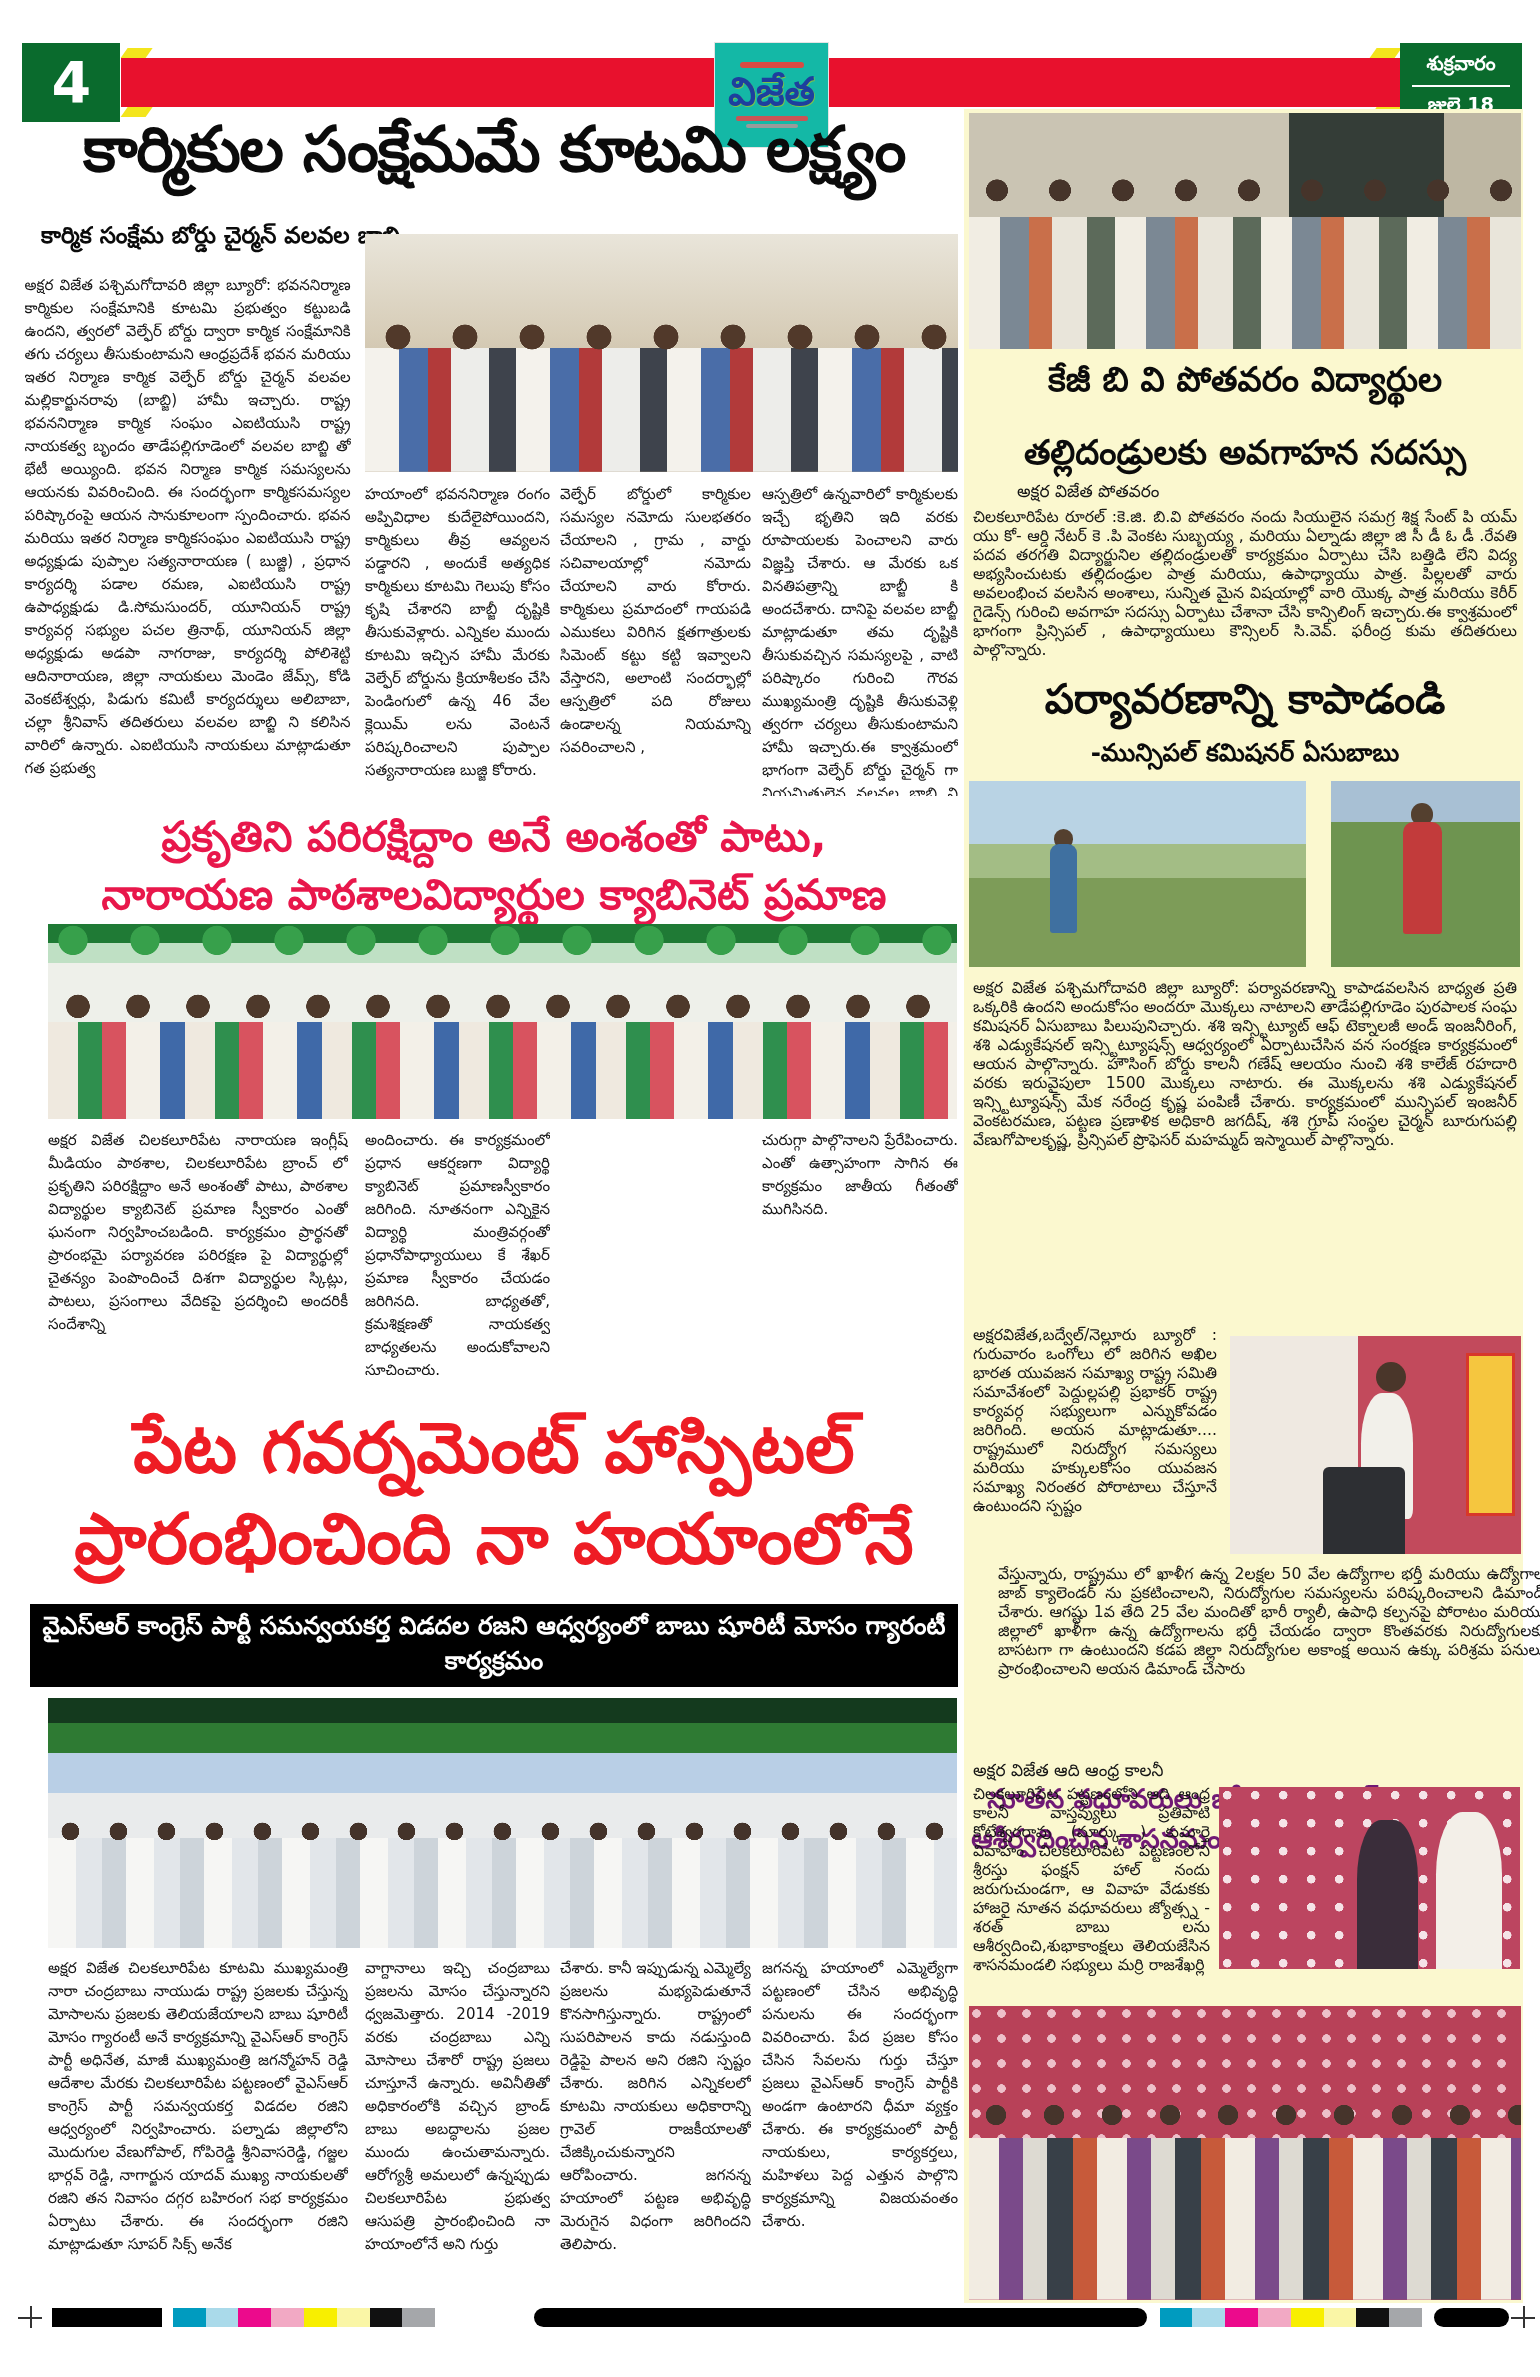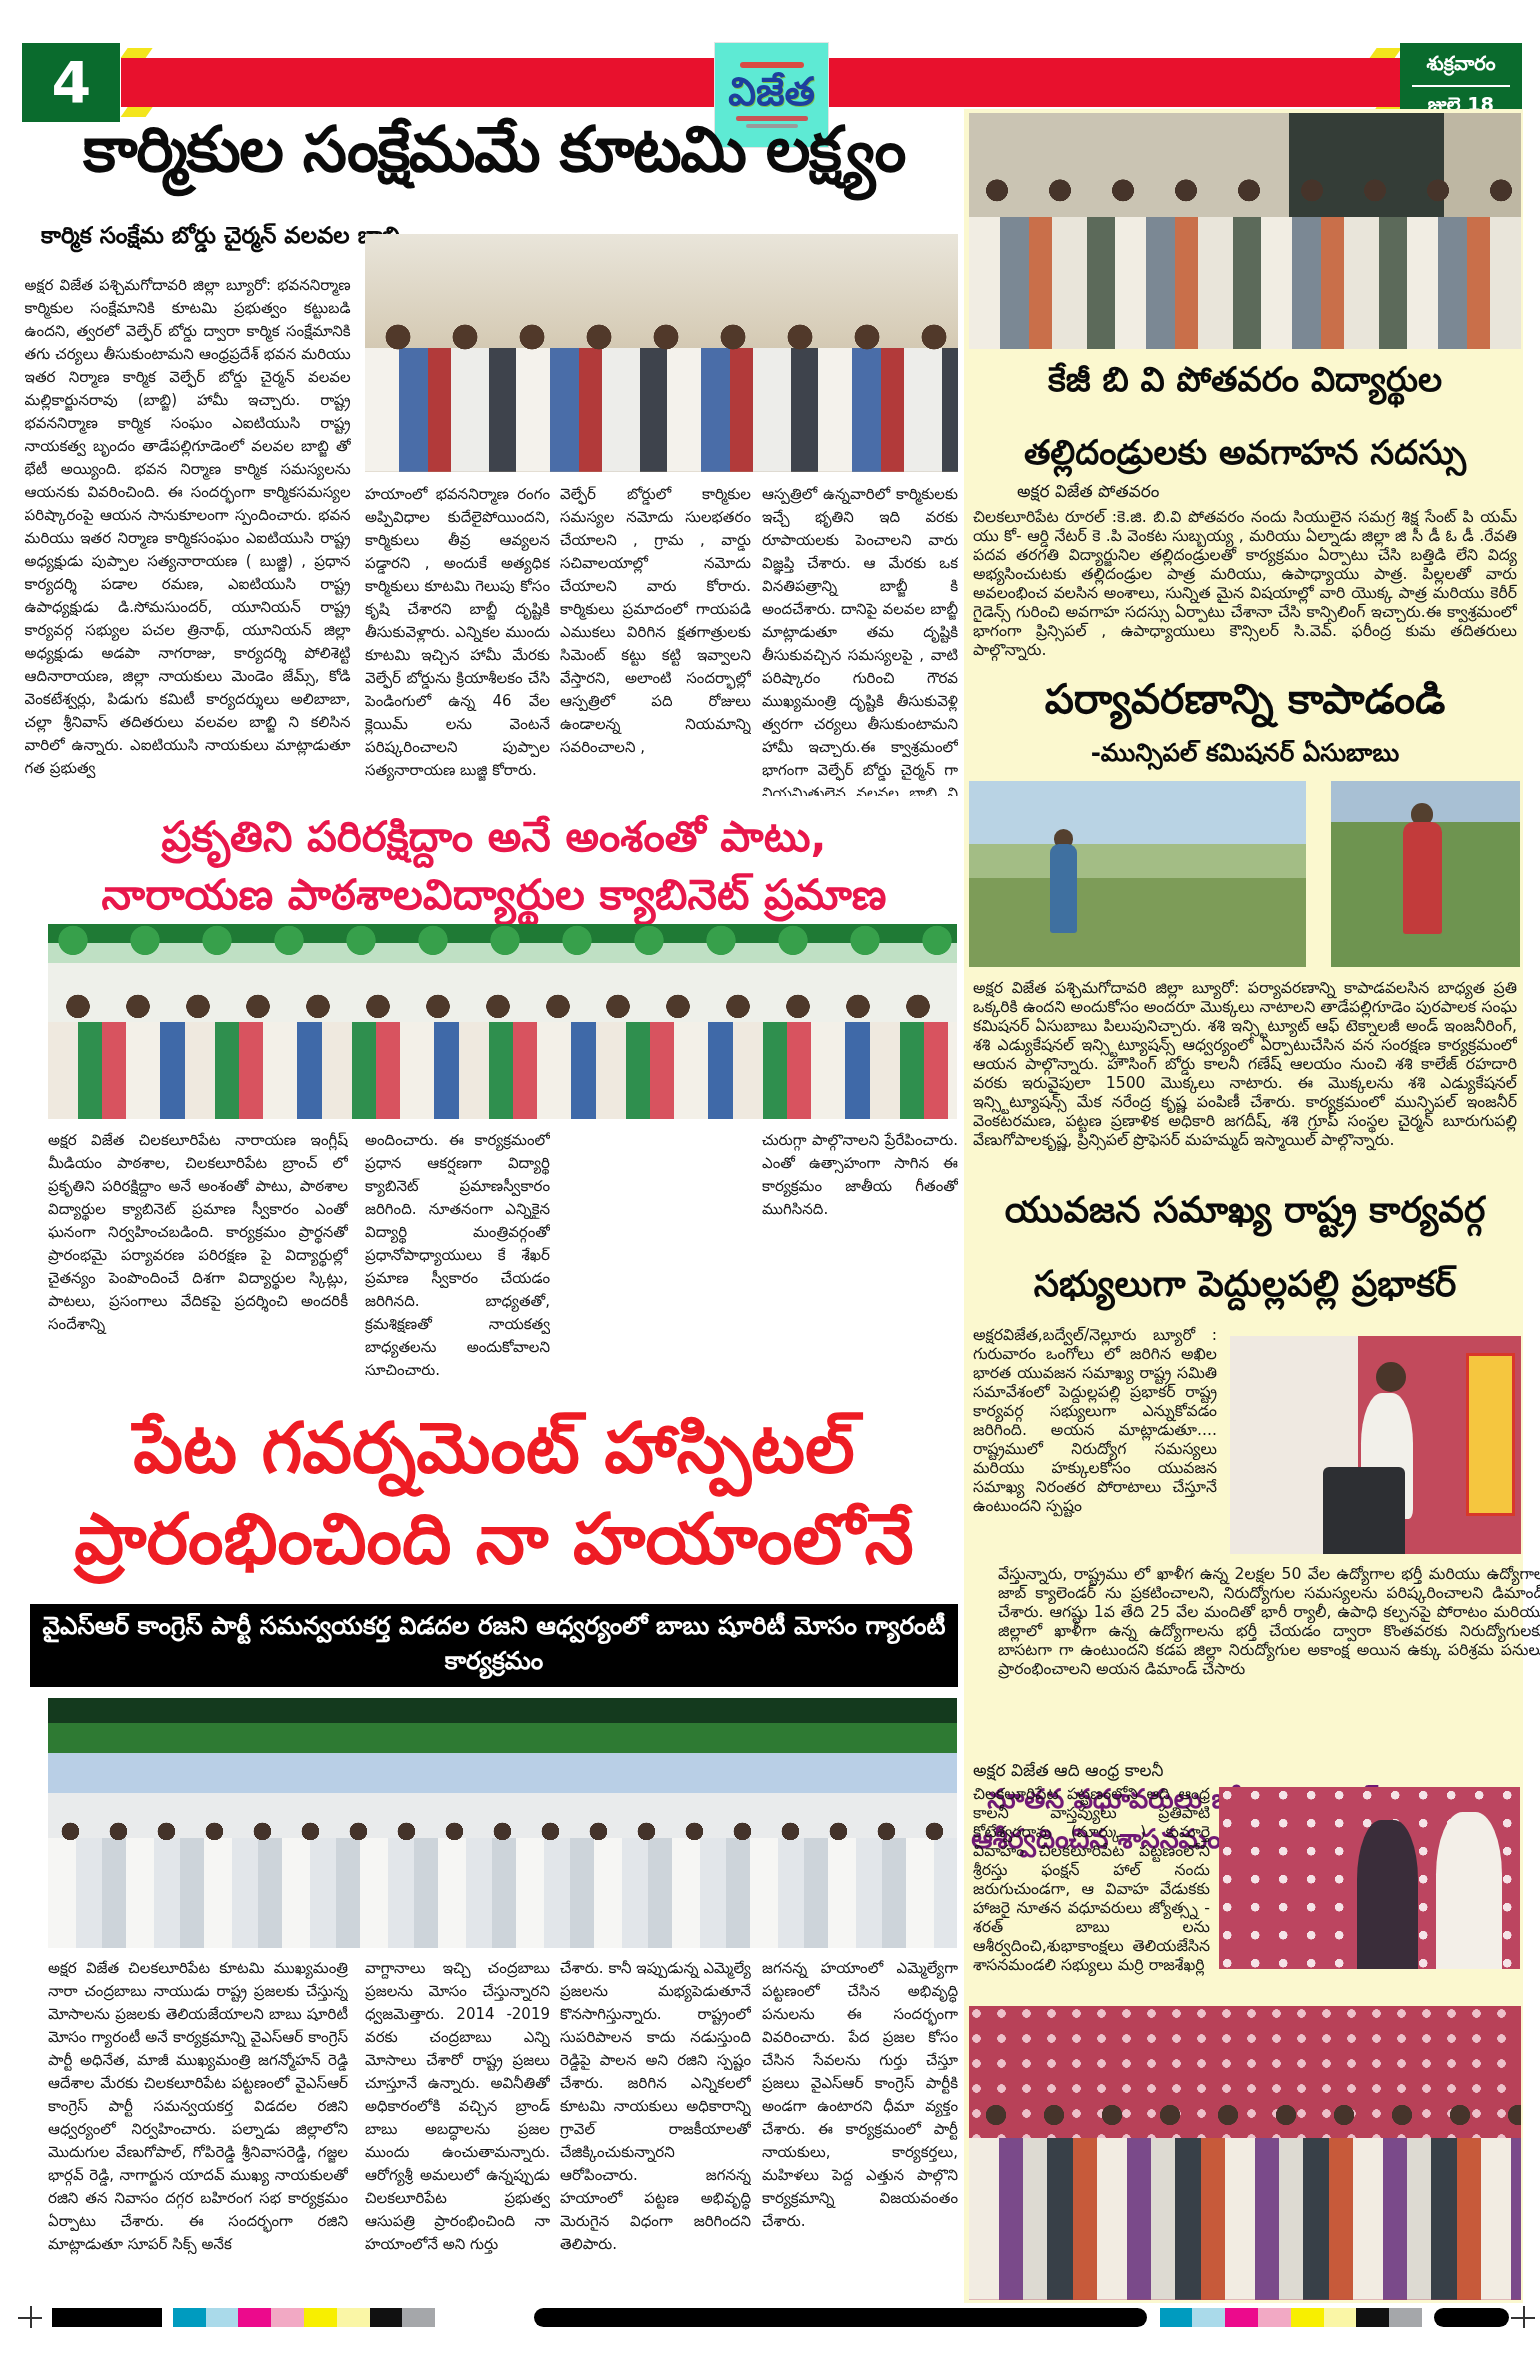--- a/index.html
+++ b/index.html
@@ -5,21 +5,21 @@
   html,body{margin:0;padding:0;}
   body{width:1541px;height:2377px;background:#ffffff;font-family:"DejaVu Sans",sans-serif;}
   #page{position:relative;width:1541px;height:2377px;background:#fff;overflow:hidden;}
 
   
   .pgnum{position:absolute;left:22.4px;top:43px;width:98px;height:79px;background:#0a6b2d;color:#fff;
          font-size:57px;font-weight:bold;display:flex;align-items:center;justify-content:center;}
   .hdr-red{position:absolute;left:121px;top:58px;width:1279px;height:49px;background:#e8112d;}
   .wedge{position:absolute;width:25px;height:10.4px;background:#f3e51c;transform:skewX(-35deg);}
   .w1{left:124px;top:48px;} .w2{left:124px;top:107px;} .w3{left:1373px;top:48px;} .w4{left:1373px;top:107px;}
-  .masthead{position:absolute;left:714px;top:42px;width:113px;height:104px;background:#5eead4;border:0.7px solid #e4e4e4;
+  .masthead{position:absolute;left:714px;top:42px;width:113px;height:104px;background:#14b8a6;border:0.7px solid #e4e4e4;
             display:flex;flex-direction:column;align-items:center;justify-content:center;}
   .m-top{width:64px;height:6.7px;background:#d94b43;border-radius:3px;margin-bottom:3.7px;}
   .m-text{font-size:39px;line-height:1;color:#1d3f9e;font-weight:800;text-shadow:0.7px 0.7px 0 #7fc24a;}
   .m-sub{width:72px;height:5.2px;background:#c95555;border-radius:2.2px;margin-top:4.5px;}
   .m-web{width:52px;height:4.5px;background:#9a9a9a;border-radius:2.2px;margin-top:3px;}
   .datebox{position:absolute;left:1400px;top:43px;width:122px;height:79px;background:#0a6b2d;color:#fff;text-align:center;}
   .datebox .day{font-size:19.4px;font-weight:bold;margin-top:9px;}
   .datebox .sep{height:2.2px;background:#fff;margin:6px 12px;}
   .datebox .date{font-size:19.4px;font-weight:bold;}
 
@@ -215,24 +215,20 @@
   <div class="ph photo-e1">
     <span class="fig e1-head"></span>
     <span class="fig e1-fig"></span>
   </div>
   <div class="ph photo-e2">
     <span class="fig e2-head"></span>
     <span class="fig e2-fig"></span>
   </div>
   <div class="bodytxt ybody e-body">అక్షర విజేత పశ్చిమగోదావరి జిల్లా బ్యూరో: పర్యావరణాన్ని కాపాడవలసిన బాధ్యత ప్రతి ఒక్కరికి ఉందని అందుకోసం అందరూ మొక్కలు నాటాలని తాడేపల్లిగూడెం పురపాలక సంఘ కమిషనర్ ఏసుబాబు పిలుపునిచ్చారు. శశి ఇన్స్టిట్యూట్ ఆఫ్ టెక్నాలజీ అండ్ ఇంజనీరింగ్, శశి ఎడ్యుకేషనల్ ఇన్స్టిట్యూషన్స్ ఆధ్వర్యంలో ఏర్పాటుచేసిన వన సంరక్షణ కార్యక్రమంలో ఆయన పాల్గొన్నారు. హౌసింగ్ బోర్డు కాలనీ గణేష్ ఆలయం నుంచి శశి కాలేజ్ రహదారి వరకు ఇరువైపులా 1500 మొక్కలు నాటారు. ఈ మొక్కలను శశి ఎడ్యుకేషనల్ ఇన్స్టిట్యూషన్స్ మేక నరేంద్ర కృష్ణ పంపిణీ చేశారు. కార్యక్రమంలో మున్సిపల్ ఇంజనీర్ వెంకటరమణ, పట్టణ ప్రణాళిక అధికారి జగదీష్, శశి గ్రూప్ సంస్థల చైర్మన్ బూరుగుపల్లి వేణుగోపాలకృష్ణ, ప్రిన్సిపల్ ప్రొఫెసర్ మహమ్మద్ ఇస్మాయిల్ పాల్గొన్నారు.</div>
 
-  <div class="f-head">
-    <div>యువజన సమాఖ్య రాష్ట్ర కార్యవర్గ</div>
-    <div class="l2">సభ్యులుగా పెద్దుల్లపల్లి ప్రభాకర్</div>
-  </div>
   <div class="bodytxt ybody f-intro">అక్షరవిజేత,బద్వేల్/నెల్లూరు బ్యూరో : గురువారం ఒంగోలు లో జరిగిన అఖిల భారత యువజన సమాఖ్య రాష్ట్ర సమితి సమావేశంలో పెద్దుల్లపల్లి ప్రభాకర్ రాష్ట్ర కార్యవర్గ సభ్యులుగా ఎన్నుకోవడం జరిగింది. అయన మాట్లాడుతూ.... రాష్ట్రములో నిరుద్యోగ సమస్యలు మరియు హక్కులకోసం యువజన సమాఖ్య నిరంతర పోరాటాలు చేస్తూనే ఉంటుందని స్పష్టం</div>
   <div class="ph photo-f">
     <span class="fig f-poster"></span>
     <span class="fig f-fig"></span>
     <span class="fig f-headc"></span>
     <span class="fig f-podium"></span>
   </div>
   <div class="bodytxt ybody f-body2">వేస్తున్నారు, రాష్ట్రము లో ఖాళీగ ఉన్న 2లక్షల 50 వేల ఉద్యోగాల భర్తీ మరియు ఉద్యోగాల జాబ్ క్యాలెండర్ ను ప్రకటించాలని, నిరుద్యోగుల సమస్యలను పరిష్కరించాలని డిమాండ్ చేశారు. ఆగష్టు 1వ తేది 25 వేల మందితో భారీ ర్యాలీ, ఉపాధి కల్పనపై పోరాటం మరియు జిల్లాలో ఖాళీగా ఉన్న ఉద్యోగాలను భర్తీ చేయడం ద్వారా కొంతవరకు నిరుద్యోగులకు బాసటగా గా ఉంటుందని కడప జిల్లా నిరుద్యోగుల అకాంక్ష అయిన ఉక్కు పరిశ్రమ పనులు ప్రారంభించాలని అయన డిమాండ్ చేసారు</div>
 
   <div class="g-head">

